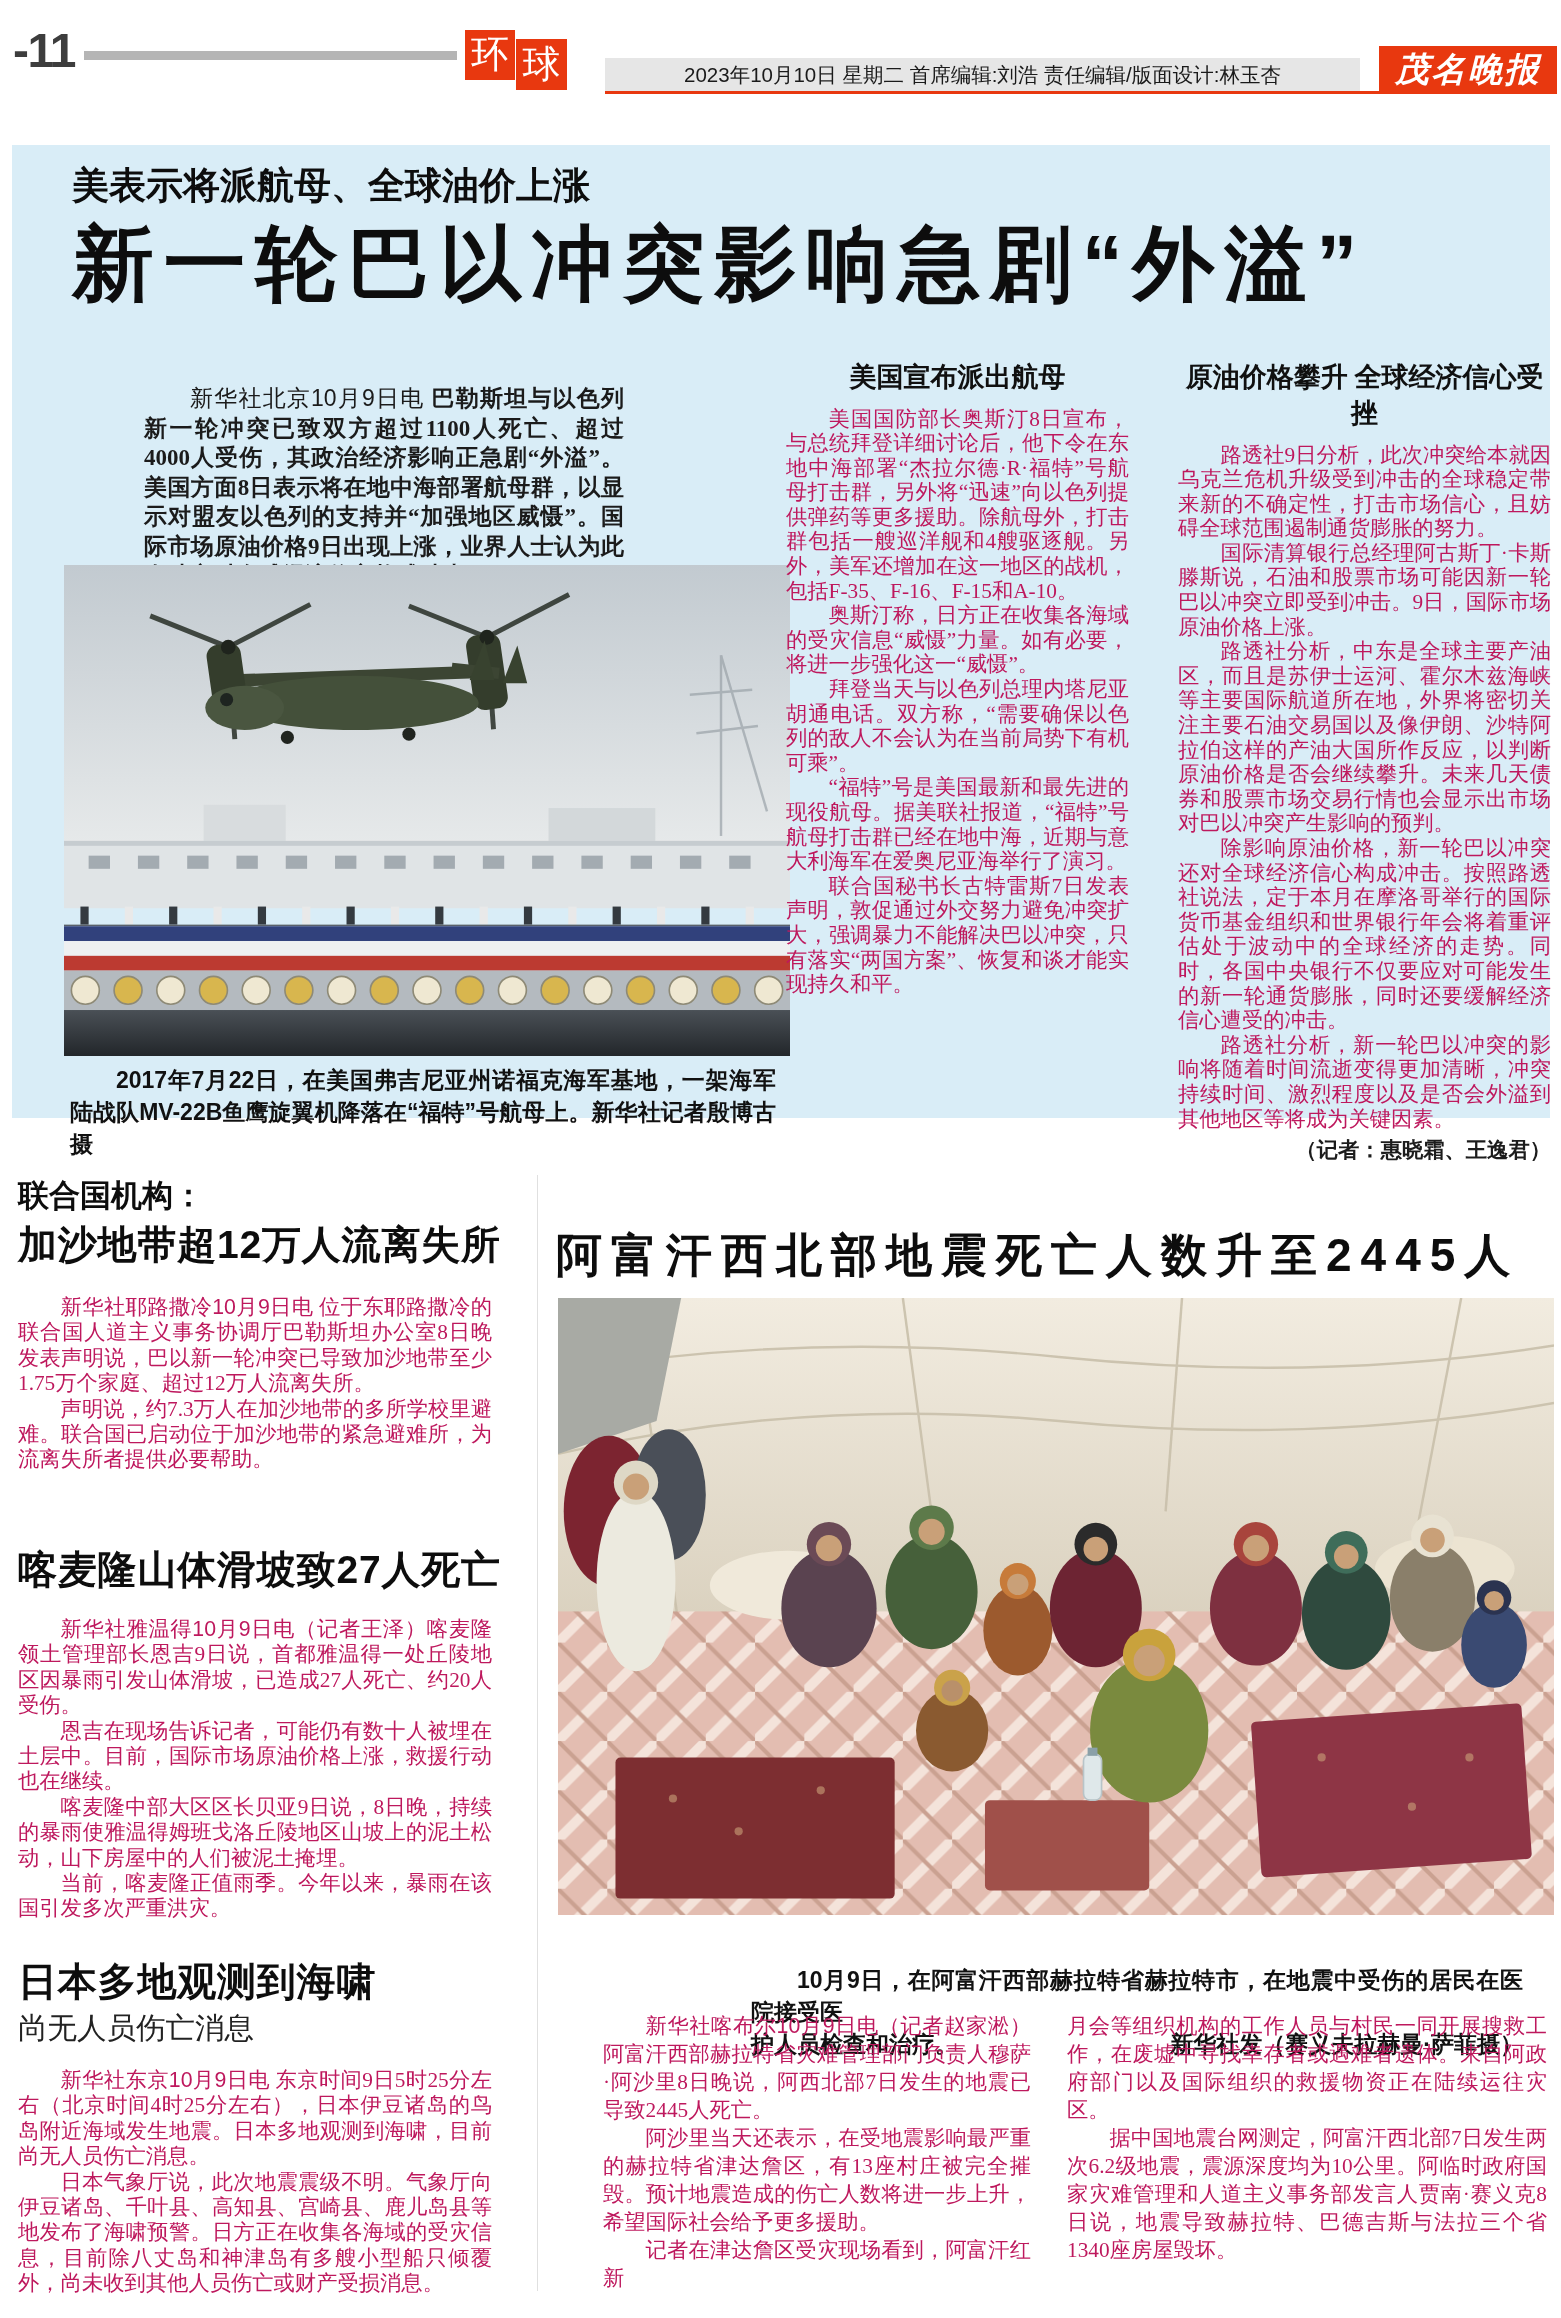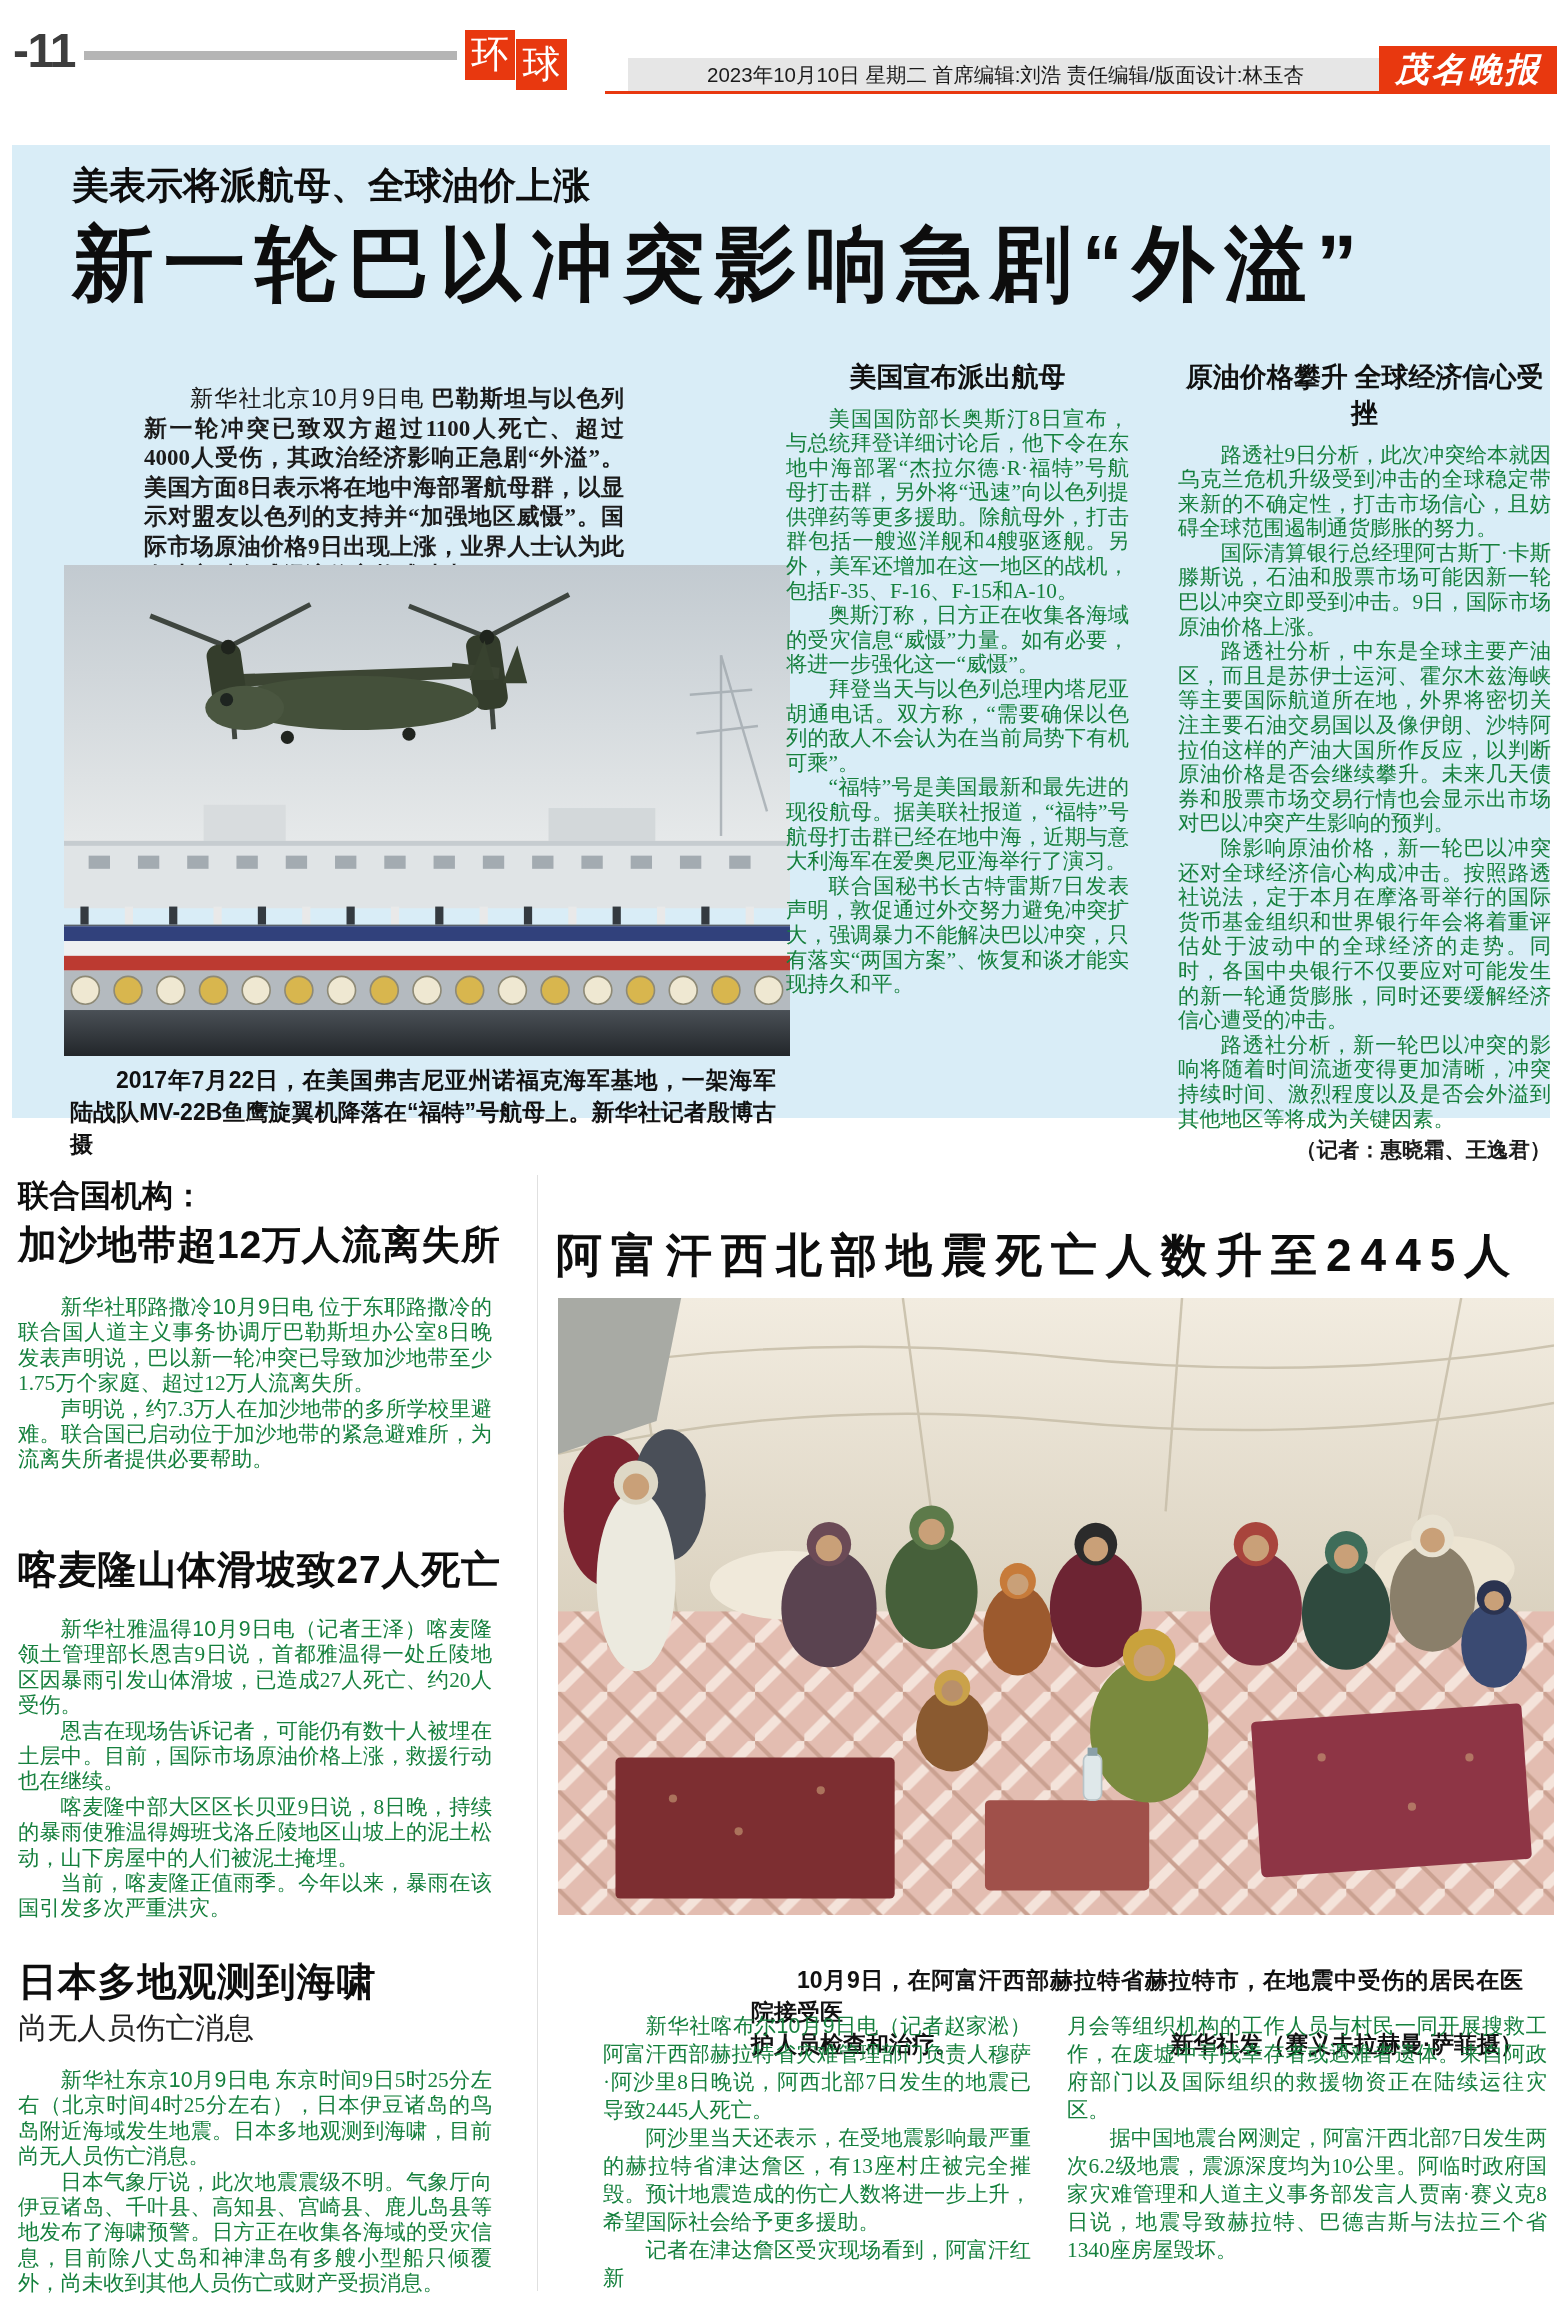--- a/index.html
+++ b/index.html
@@ -20,21 +20,21 @@
             font-size:34px;line-height:48px;letter-spacing:2.5px;}
   
   .bluebox{background:#d9edf7;}
   .hl{font-family:"Liberation Sans",sans-serif;font-weight:bold;color:#0d0d0d;margin:0;text-align:right;}
   .kicker-main{font-size:37px;}
   .headline-main{font-size:82px;letter-spacing:9.8px;white-space:nowrap;}
   .intro{font-size:23px;line-height:29.5px;font-weight:bold;color:#1b1b1b;
          text-align:justify;text-indent:2em;margin:0;}
   .lead-in{font-family:"Liberation Sans",sans-serif;font-weight:normal;}
   .subhead{font-weight:bold;font-size:27px;text-align:center;color:#101010;margin:0 0 11.5px 0;}
-  .bp{font-size:21.3px;line-height:24.6px;color:#15803d;text-align:justify;
+  .bp{font-size:21.3px;line-height:24.6px;color:#be185d;text-align:justify;
       text-indent:2em;margin:0;}
   .lh31 .bp{line-height:25.4px;}
   .lh34 .bp{line-height:28px;}
   .noind{text-indent:0;}
   .byline{font-size:21.3px;line-height:28px;font-weight:bold;text-align:right;
           color:#1c1c1c;margin:4.9px 0 0 0;}
   .caption{font-family:"Liberation Sans",sans-serif;font-weight:bold;font-size:23px;
            line-height:32px;color:#111;text-align:justify;text-indent:2em;margin:0;}
   .cap-row{display:flex;justify-content:space-between;text-indent:0;gap:39px;}
   
@@ -48,21 +48,21 @@
 </style>
 </head>
 <body>
 
 <div id="page">
 
   <div class="abs pagenum" style="left:13px;top:23px;">-11</div>
   <div class="abs hdr-rule" style="left:84px;top:51px;width:373px;height:9px;"></div>
   <div class="abs secbox" style="left:465px;top:29.5px;width:50px;height:50px;">环</div>
   <div class="abs secbox" style="left:516px;top:39px;width:51px;height:51px;line-height:51px;">球</div>
-  <div class="abs datebar" style="left:605px;top:58px;width:755px;height:33px;margin-left:23px;">2023年10月10日 星期二 首席编辑:刘浩 责任编辑/版面设计:林玉杏</div>
+  <div class="abs datebar" style="left:605px;top:58px;width:755px;height:33px;">2023年10月10日 星期二 首席编辑:刘浩 责任编辑/版面设计:林玉杏</div>
   <div class="abs red-rule" style="left:605px;top:91px;width:950px;height:3.3px;"></div>
   <div class="abs masthead" style="left:1379px;top:46px;width:178px;height:48px;">茂名晚报</div>
 
   <div class="abs bluebox" style="left:12.3px;top:145px;width:1538px;height:973px;"></div>
 
   <h2 class="abs hl kicker-main" style="left:72px;top:161px;">美表示将派航母、全球油价上涨</h2>
   <h1 class="abs hl headline-main" style="left:72px;top:210px;">新一轮巴以冲突影响急剧“外溢”</h1>
 
   <p class="abs intro" style="left:144px;top:384px;width:480px;"><span class="lead-in">新华社北京10月9日电</span><span>  巴勒斯坦与以色列新一轮冲突已致双方超过1100人死亡、超过4000人受伤，其政治经济影响正急剧“外溢”。美国方面8日表示将在地中海部署航母群，以显示对盟友以色列的支持并“加强地区威慑”。国际市场原油价格9日出现上涨，业界人士认为此次冲突对全球经济信心构成冲击。</span></p>
 

